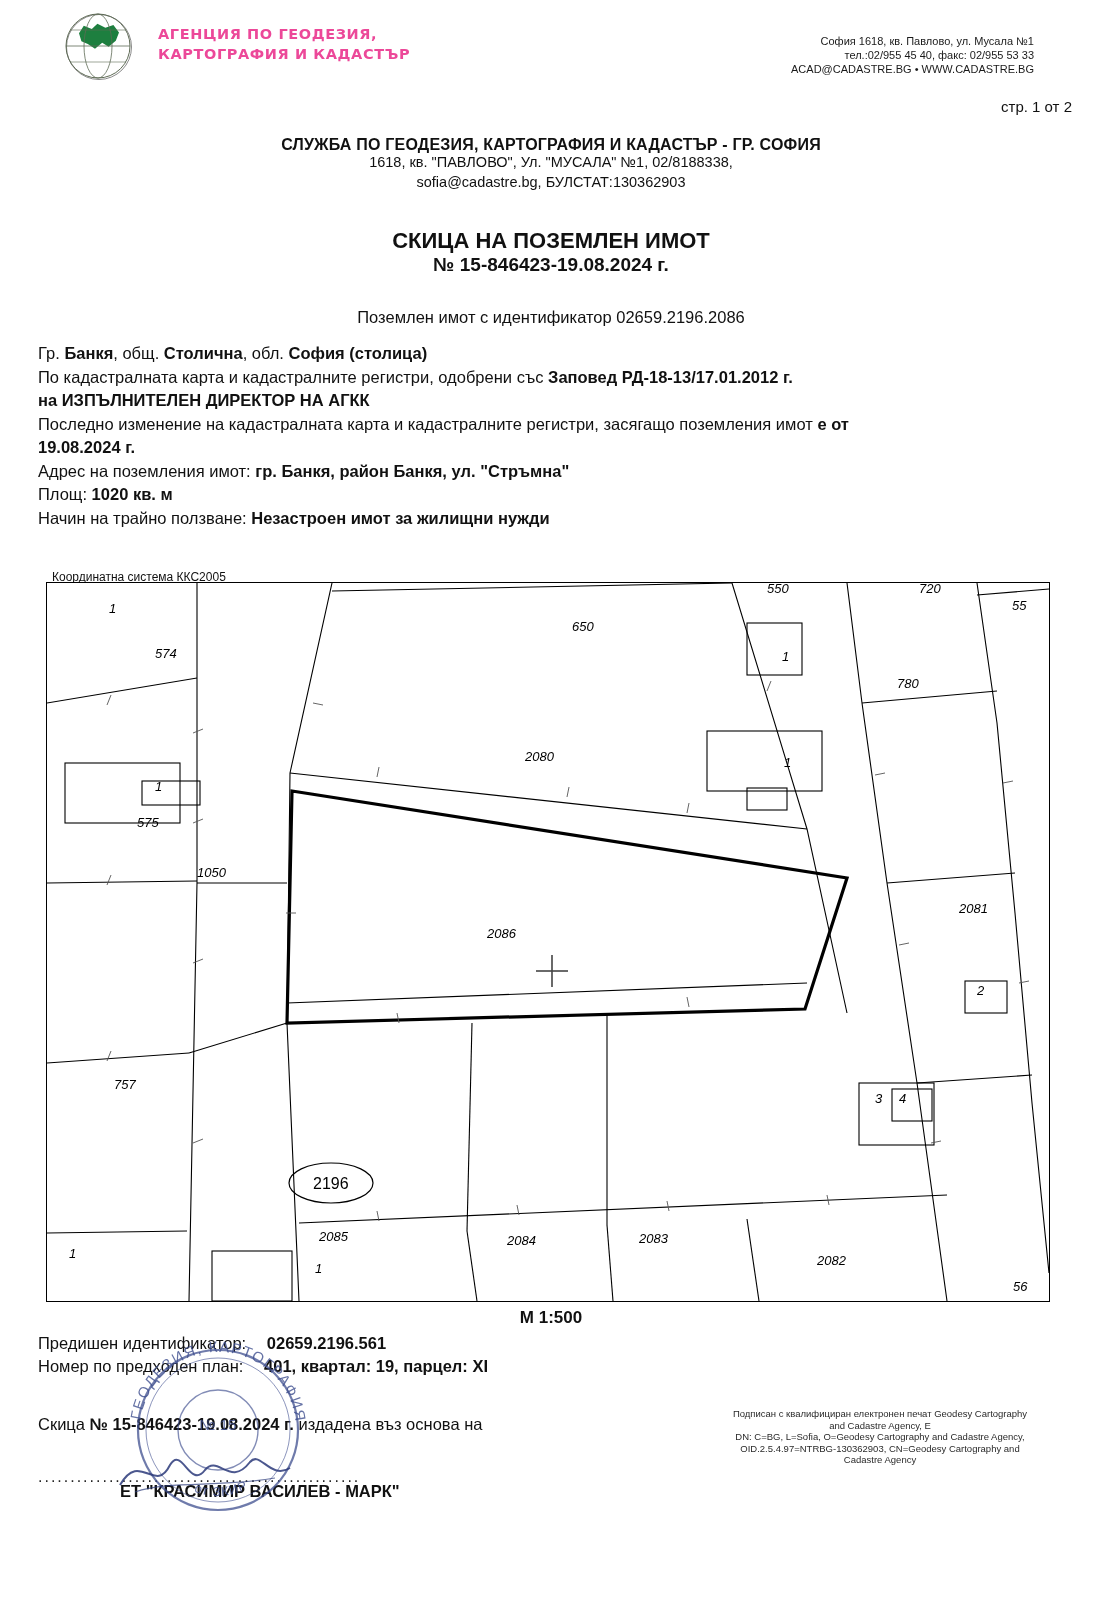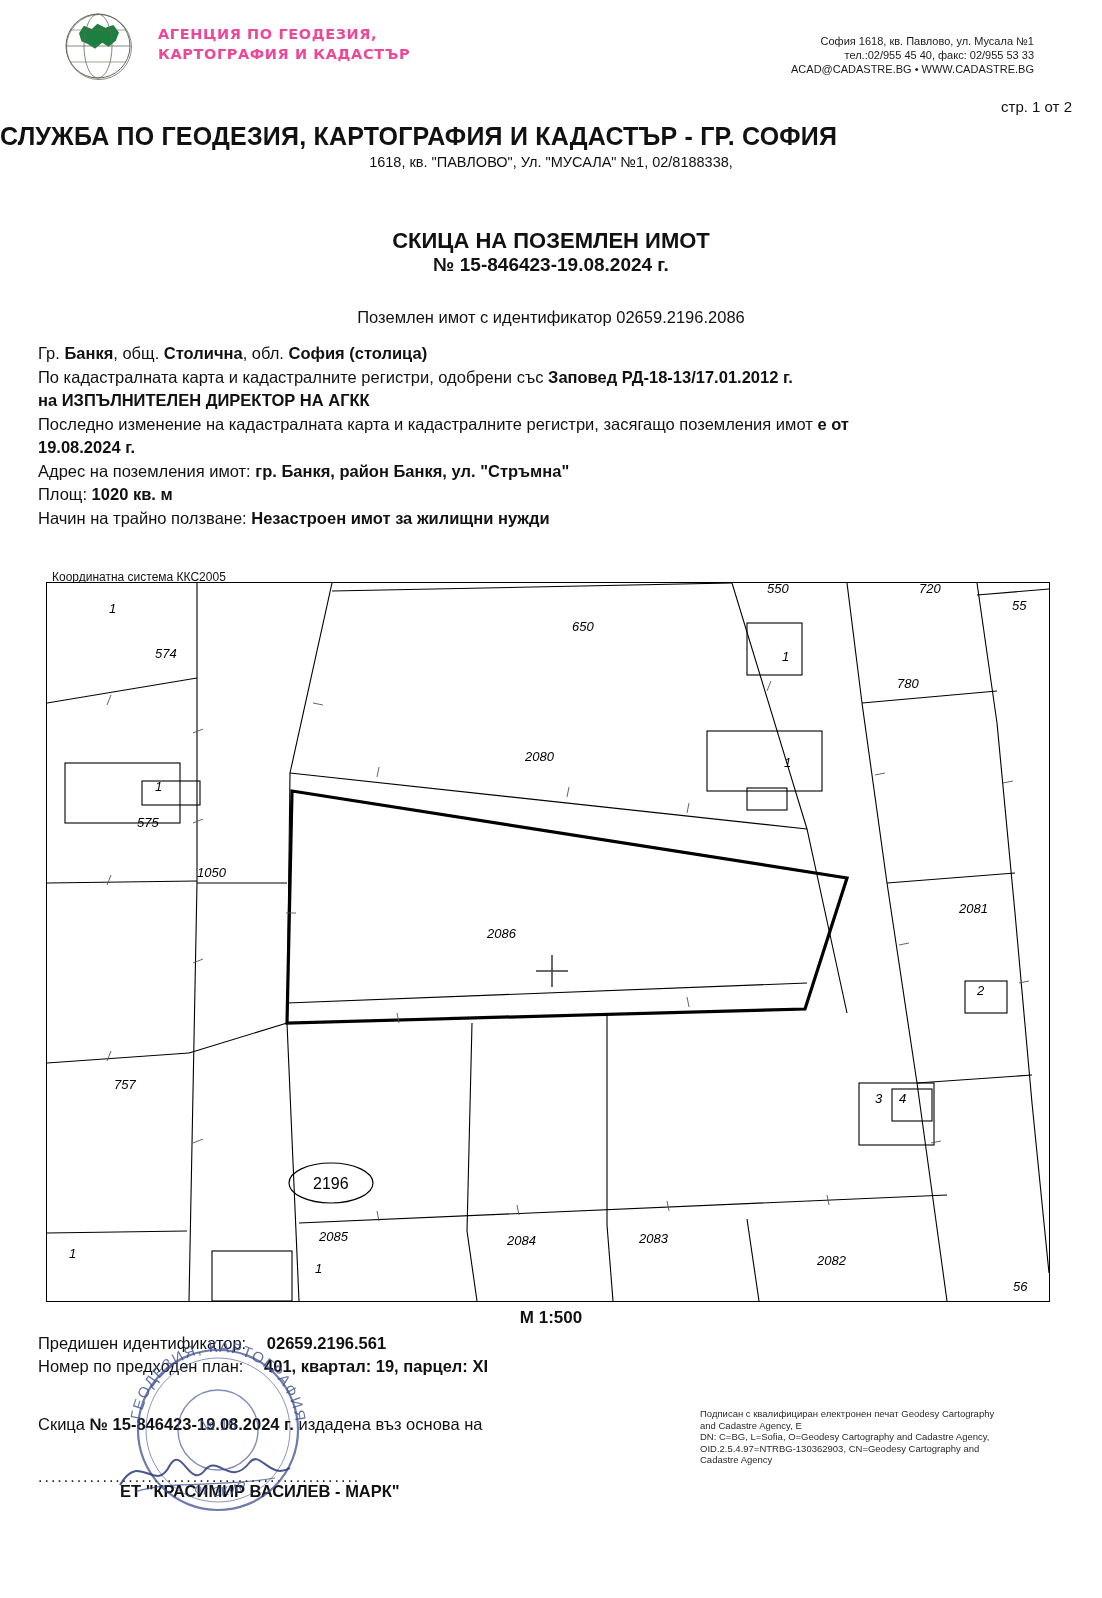--- a/index.html
+++ b/index.html
@@ -85,23 +85,23 @@
   
   .page-num {
     position: absolute;
     right: 30px; top: 98px;
     font-size: 15px;
   }
 
   
   .office-title {
     position: absolute;
-    left: 0; right: 0; top: 122px;
-    text-align: left;
-    font-size: 25px;
+    left: 0; right: 0; top: 136px;
+    text-align: center;
+    font-size: 16px;
     font-weight: bold;
     letter-spacing: 0.2px;
   }
   .office-addr {
     position: absolute;
     left: 0; right: 0; top: 152px;
     text-align: center;
     font-size: 14.5px;
     line-height: 20px;
   }
@@ -196,20 +196,21 @@
     font-weight: bold;
   }
 
   .esign-box {
     position: absolute;
     left: 700px; top: 1408px;
     width: 360px;
     font-size: 9.5px;
     line-height: 11.5px;
     color: #2a2a2a;
+    text-align: center;
   }
 
   
   .stamp {
     position: absolute;
     left: 118px; top: 1330px;
     width: 200px; height: 200px;
     pointer-events: none;
   }
   .signature-scribble {
@@ -247,20 +248,21 @@
     <div>тел.:02/955 45 40, факс: 02/955 53 33</div>
     <div>ACAD@CADASTRE.BG • WWW.CADASTRE.BG</div>
   </div>
 </div>
 
 <div class="page-num">стр. 1 от 2</div>
 
 <div class="office-title">СЛУЖБА ПО ГЕОДЕЗИЯ, КАРТОГРАФИЯ И КАДАСТЪР - ГР. СОФИЯ</div>
 <div class="office-addr">
   <div>1618, кв. "ПАВЛОВО", Ул. "МУСАЛА" №1, 02/8188338,</div>
+  <div>sofia@cadastre.bg, БУЛСТАТ:130362903</div>
 </div>
 
 <div class="doc-title">СКИЦА НА ПОЗЕМЛЕН ИМОТ</div>
 <div class="doc-number">№ 15-846423-19.08.2024 г.</div>
 
 <div class="ident-line">
   <span>Поземлен имот с идентификатор</span>
   <b>02659.2196.2086</b>
 </div>
 

